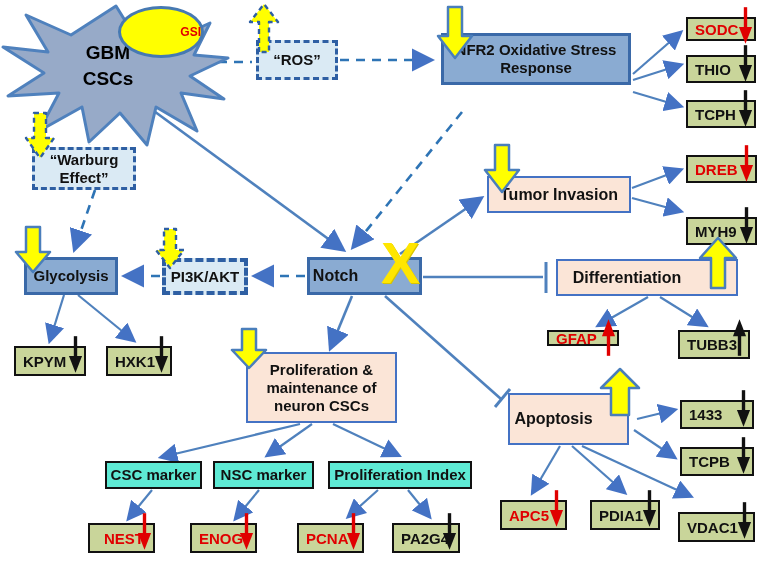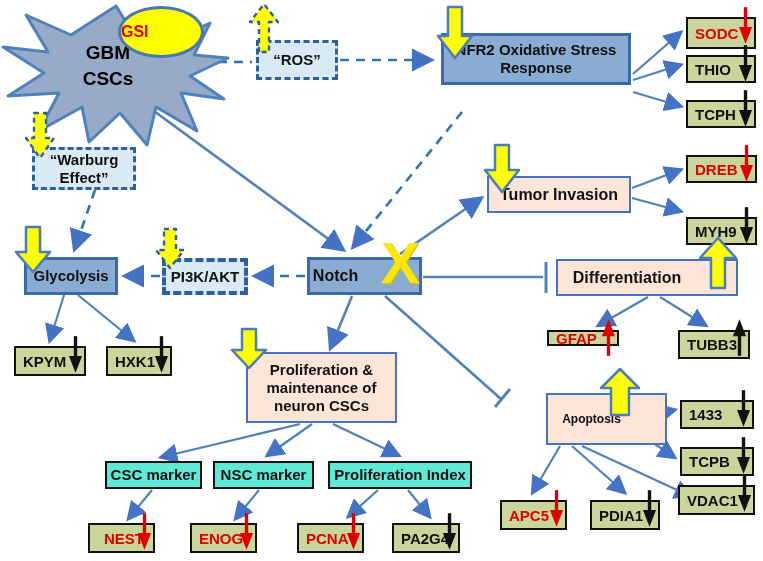--- a/index.html
+++ b/index.html
@@ -14,22 +14,22 @@
   .lav{background:#5eead4;border:2.5px solid #111;font-size:15px;}
   .gene{position:absolute;box-sizing:border-box;background:#c9d59a;border:2.5px solid #111;
         font-weight:bold;display:flex;align-items:center;padding-left:7px;font-size:15px;z-index:2;}
   .gene .reg{position:absolute;right:1px;top:-15px;width:15px;height:42px;overflow:visible;}
   .red{color:#e00000;}
   .blk{color:#111;}
   .pre{white-space:pre-line;}
   #gbm-text{position:absolute;left:52px;top:40px;width:112px;text-align:center;font-weight:bold;
             font-size:19px;line-height:1.35;z-index:2;color:#000000;}
   #gsi{position:absolute;left:118px;top:6px;width:86px;height:52px;border-radius:50%;
-       background:#ffff00;border:3px solid #4679b2;display:flex;align-items:center;justify-content:flex-start;
-       font-weight:bold;font-size:16px;z-index:3;box-sizing:border-box;}
+       background:#ffff00;border:3px solid #4679b2;display:flex;align-items:center;justify-content:flex-end;
+       font-weight:bold;font-size:12px;z-index:3;box-sizing:border-box;}
   #notch-x{position:absolute;left:381px;top:234px;font-size:58px;font-weight:bold;color:#ffe600;
            z-index:4;line-height:1;text-shadow:1px 1px 0 #d8c400;}
 </style>
 </head>
 <body>
 
 <div id="canvas">
 
   <svg class="layer" width="763" height="561">
     <defs>
@@ -125,21 +125,21 @@
   <div class="box peach" style="left:556px;top:259px;width:182px;height:37px;padding-right:40px;font-size:16px;">
     <span>Differentiation</span>
   </div>
 
   <div class="box peach" style="left:246px;top:352px;width:151px;height:71px;">
     <div>Proliferation &amp;</div>
     <div class="pre">maintenance  of</div>
     <div>neuron CSCs</div>
   </div>
 
-  <div class="box peach" style="left:546px;top:393px;width:121px;height:52px;padding-right:30px;font-size:12px;">
+  <div class="box peach" style="left:508px;top:393px;width:121px;height:52px;padding-right:30px;font-size:16px;">
     <span>Apoptosis</span>
   </div>
 
   <div class="box lav" style="left:105px;top:461px;width:97px;height:28px;">
     <span>CSC marker</span>
   </div>
   <div class="box lav" style="left:213px;top:461px;width:101px;height:28px;">
     <span>NSC marker</span>
   </div>
   <div class="box lav" style="left:328px;top:461px;width:144px;height:28px;">
@@ -150,21 +150,21 @@
     <symbol id="arr-d" viewBox="0 0 16 42">
       <line x1="8" y1="2" x2="8" y2="26" stroke="currentColor" stroke-width="3.6"></line>
       <polygon points="1,23 15,23 8,41" fill="currentColor"></polygon>
     </symbol>
     <symbol id="arr-u" viewBox="0 0 16 42">
       <line x1="8" y1="40" x2="8" y2="16" stroke="currentColor" stroke-width="3.6"></line>
       <polygon points="1,19 15,19 8,1" fill="currentColor"></polygon>
     </symbol>
   </svg>
 
-  <div class="gene" style="left:686px;top:17px;width:70px;height:32px;">
+  <div class="gene" style="left:686px;top:17px;width:70px;height:24px;">
     <span class="red">SODC</span>
     <svg class="reg red">
         <use href="#arr-d"></use>
       </svg>
   </div>
   <div class="gene" style="left:686px;top:55px;width:70px;height:28px;">
     <span class="blk">THIO</span>
     <svg class="reg blk">
         <use href="#arr-d"></use>
       </svg>
@@ -252,21 +252,21 @@
     <svg class="reg red">
         <use href="#arr-d"></use>
       </svg>
   </div>
   <div class="gene" style="left:590px;top:500px;width:70px;height:30px;">
     <span class="blk">PDIA1</span>
     <svg class="reg blk">
         <use href="#arr-d"></use>
       </svg>
   </div>
-  <div class="gene" style="left:678px;top:485px;width:77px;height:30px;">
+  <div class="gene" style="left:678px;top:512px;width:77px;height:30px;">
     <span class="blk">VDAC1</span>
     <svg class="reg blk">
         <use href="#arr-d"></use>
       </svg>
   </div>
 
   <svg class="toplayer" width="763" height="561">
     <g fill="#ffff00" stroke="#4a7ebb" stroke-width="2.5" stroke-linejoin="round">
       <polygon points="448,7 462,7 462,36 472,36 455,58 438,36 448,36"></polygon>
       <polygon points="26,227 40,227 40,252 50,252 33,272 16,252 26,252"></polygon>

